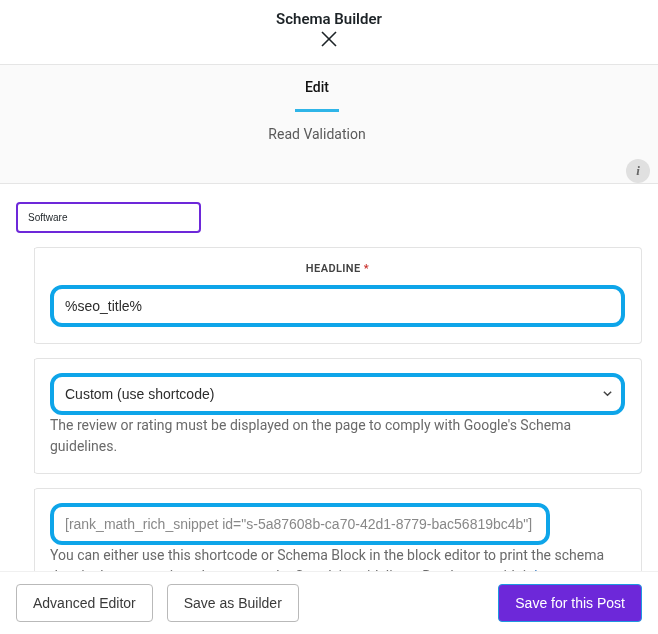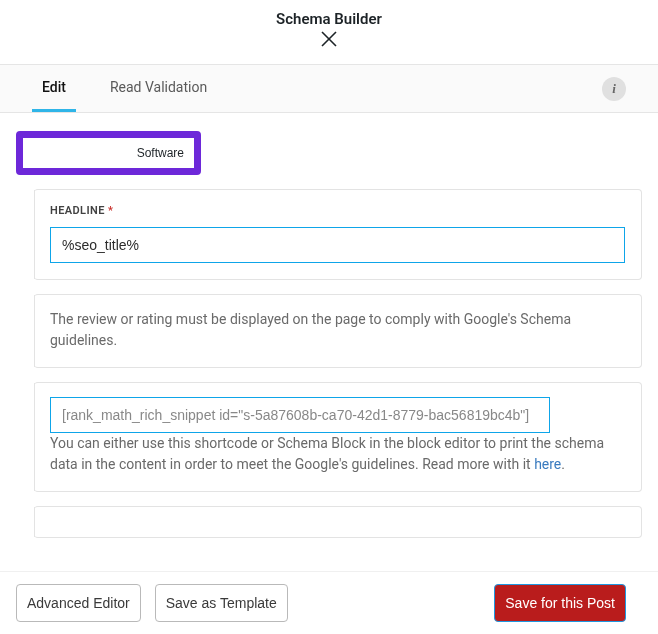--- a/index.html
+++ b/index.html
@@ -31,22 +31,23 @@
     color: #1d2327;
     background: none;
     border: none;
     padding: 2px;
   }
   .tabs-row {
     display: flex;
     align-items: center;
     border-top: 1px solid #e5e5e5;
     border-bottom: 1px solid #e5e5e5;
-    padding: 0 32px;
+    padding: 0 8px;
     background: #fafafa;
+    flex-direction: column;
   }
   .tab {
     padding: 14px 10px 14px 10px;
     margin-right: 24px;
     color: #5a5a5a;
     cursor: pointer;
     font-size: 14px;
     border-bottom: 3px solid transparent;
   }
   .tab.active {
@@ -71,26 +72,25 @@
     cursor: pointer;
   }
   .body-area {
     padding: 18px 16px 0 16px;
     height: 488px;
     overflow: hidden;
   }
   .type-input {
     width: 185px;
     padding: 8px 10px;
-    border: 7px solid #6d28d9;
+    border: 2px solid #6d28d9;
     border-radius: 4px;
-    font-size: 12px;
+    font-size: 10px;
     color: #1d2327;
     background: #fff;
-    text-align: right;
   }
   .field-group {
     border: 1px solid #e3e3e3;
     border-radius: 4px;
     padding: 14px 16px 16px 16px;
     margin-top: 14px;
     border-left: none;
     position: relative;
   }
   .field-group::before {
@@ -107,27 +107,28 @@
     position: relative;
   }
   .field-label {
     font-size: 11px;
     font-weight: 600;
     letter-spacing: 0.4px;
     color: #424242;
     text-transform: uppercase;
     margin-bottom: 10px;
     display: block;
+    text-align: center;
   }
   .req { color: #c9302c; }
   .text-input, .select-input {
     width: 100%;
     padding: 9px 11px;
-    border: 1px solid #0ea5e9;
-    border-radius: 0;
+    border: 4px solid #0ea5e9;
+    border-radius: 12px;
     font-size: 14px;
     color: #2c2c2c;
     background: #fff;
   }
   .text-input::placeholder {
     color: #888;
   }
   .select-wrap {
     position: relative;
   }
@@ -154,33 +155,33 @@
   .footer {
     position: absolute;
     left: 0; right: 0; bottom: 0;
     padding: 12px 16px;
     display: flex;
     align-items: center;
     background: #fff;
     border-top: 1px solid #f0f0f0;
   }
   .btn {
-    padding: 10px 10px;
+    padding: 10px 16px;
     border-radius: 4px;
     font-size: 14px;
     cursor: pointer;
     border: 1px solid #b9b9b9;
     background: #fff;
     color: #3a3a3a;
     margin-right: 14px;
   }
   .btn-primary {
     margin-left: auto;
-    margin-right: 16px;
-    background: #b91c1c;
+    margin-right: 0;
+    background: #6d28d9;
     border-color: #1f97e0;
     color: #fff;
     font-weight: 500;
   }
 </style>
 </head>
 <body>
 
 <div class="modal-header">
   <div class="modal-title">Schema Builder</div>
@@ -205,35 +206,45 @@
 
     <div class="field-group left-indent">
       <label class="field-label">
         <span>HEADLINE</span>
         <span class="req">*</span>
       </label>
       <input class="text-input" type="text" value="%seo_title%" style="">
     </div>
 
     <div class="field-group left-indent">
+      <div class="select-wrap">
+        <select class="select-input">
+          <option>Custom (use shortcode)</option>
+        </select>
+        <span class="chevron">
+          <svg width="11" height="11" viewBox="0 0 12 12" fill="none" stroke="#444" stroke-width="1.6">
+              <polyline points="2,4 6,8 10,4"></polyline>
+            </svg>
+        </span>
+      </div>
       <div class="help-text">The review or rating must be displayed on the page to comply with Google's Schema guidelines.</div>
     </div>
 
     <div class="field-group left-indent">
       <input class="text-input" type="text" style="width: 500px;" placeholder="[rank_math_rich_snippet id=&quot;s-5a87608b-ca70-42d1-8779-bac56819bc4b&quot;]">
       <div class="help-text">
         <span>You can either use this shortcode or Schema Block in the block editor to print the schema data in the content in order to meet the Google's guidelines. Read more with it </span><a>here</a><span>.</span>
       </div>
     </div>
 
     <div class="field-group left-indent">
       
       
     </div>
 
   </div>
 </div>
 
 <div class="footer">
   <button class="btn">Advanced Editor</button>
-  <button class="btn">Save as Template</button>
+  <button class="btn">Save as Builder</button>
   <button class="btn btn-primary">Save for this Post</button>
 </div>
 
 </body></html>

